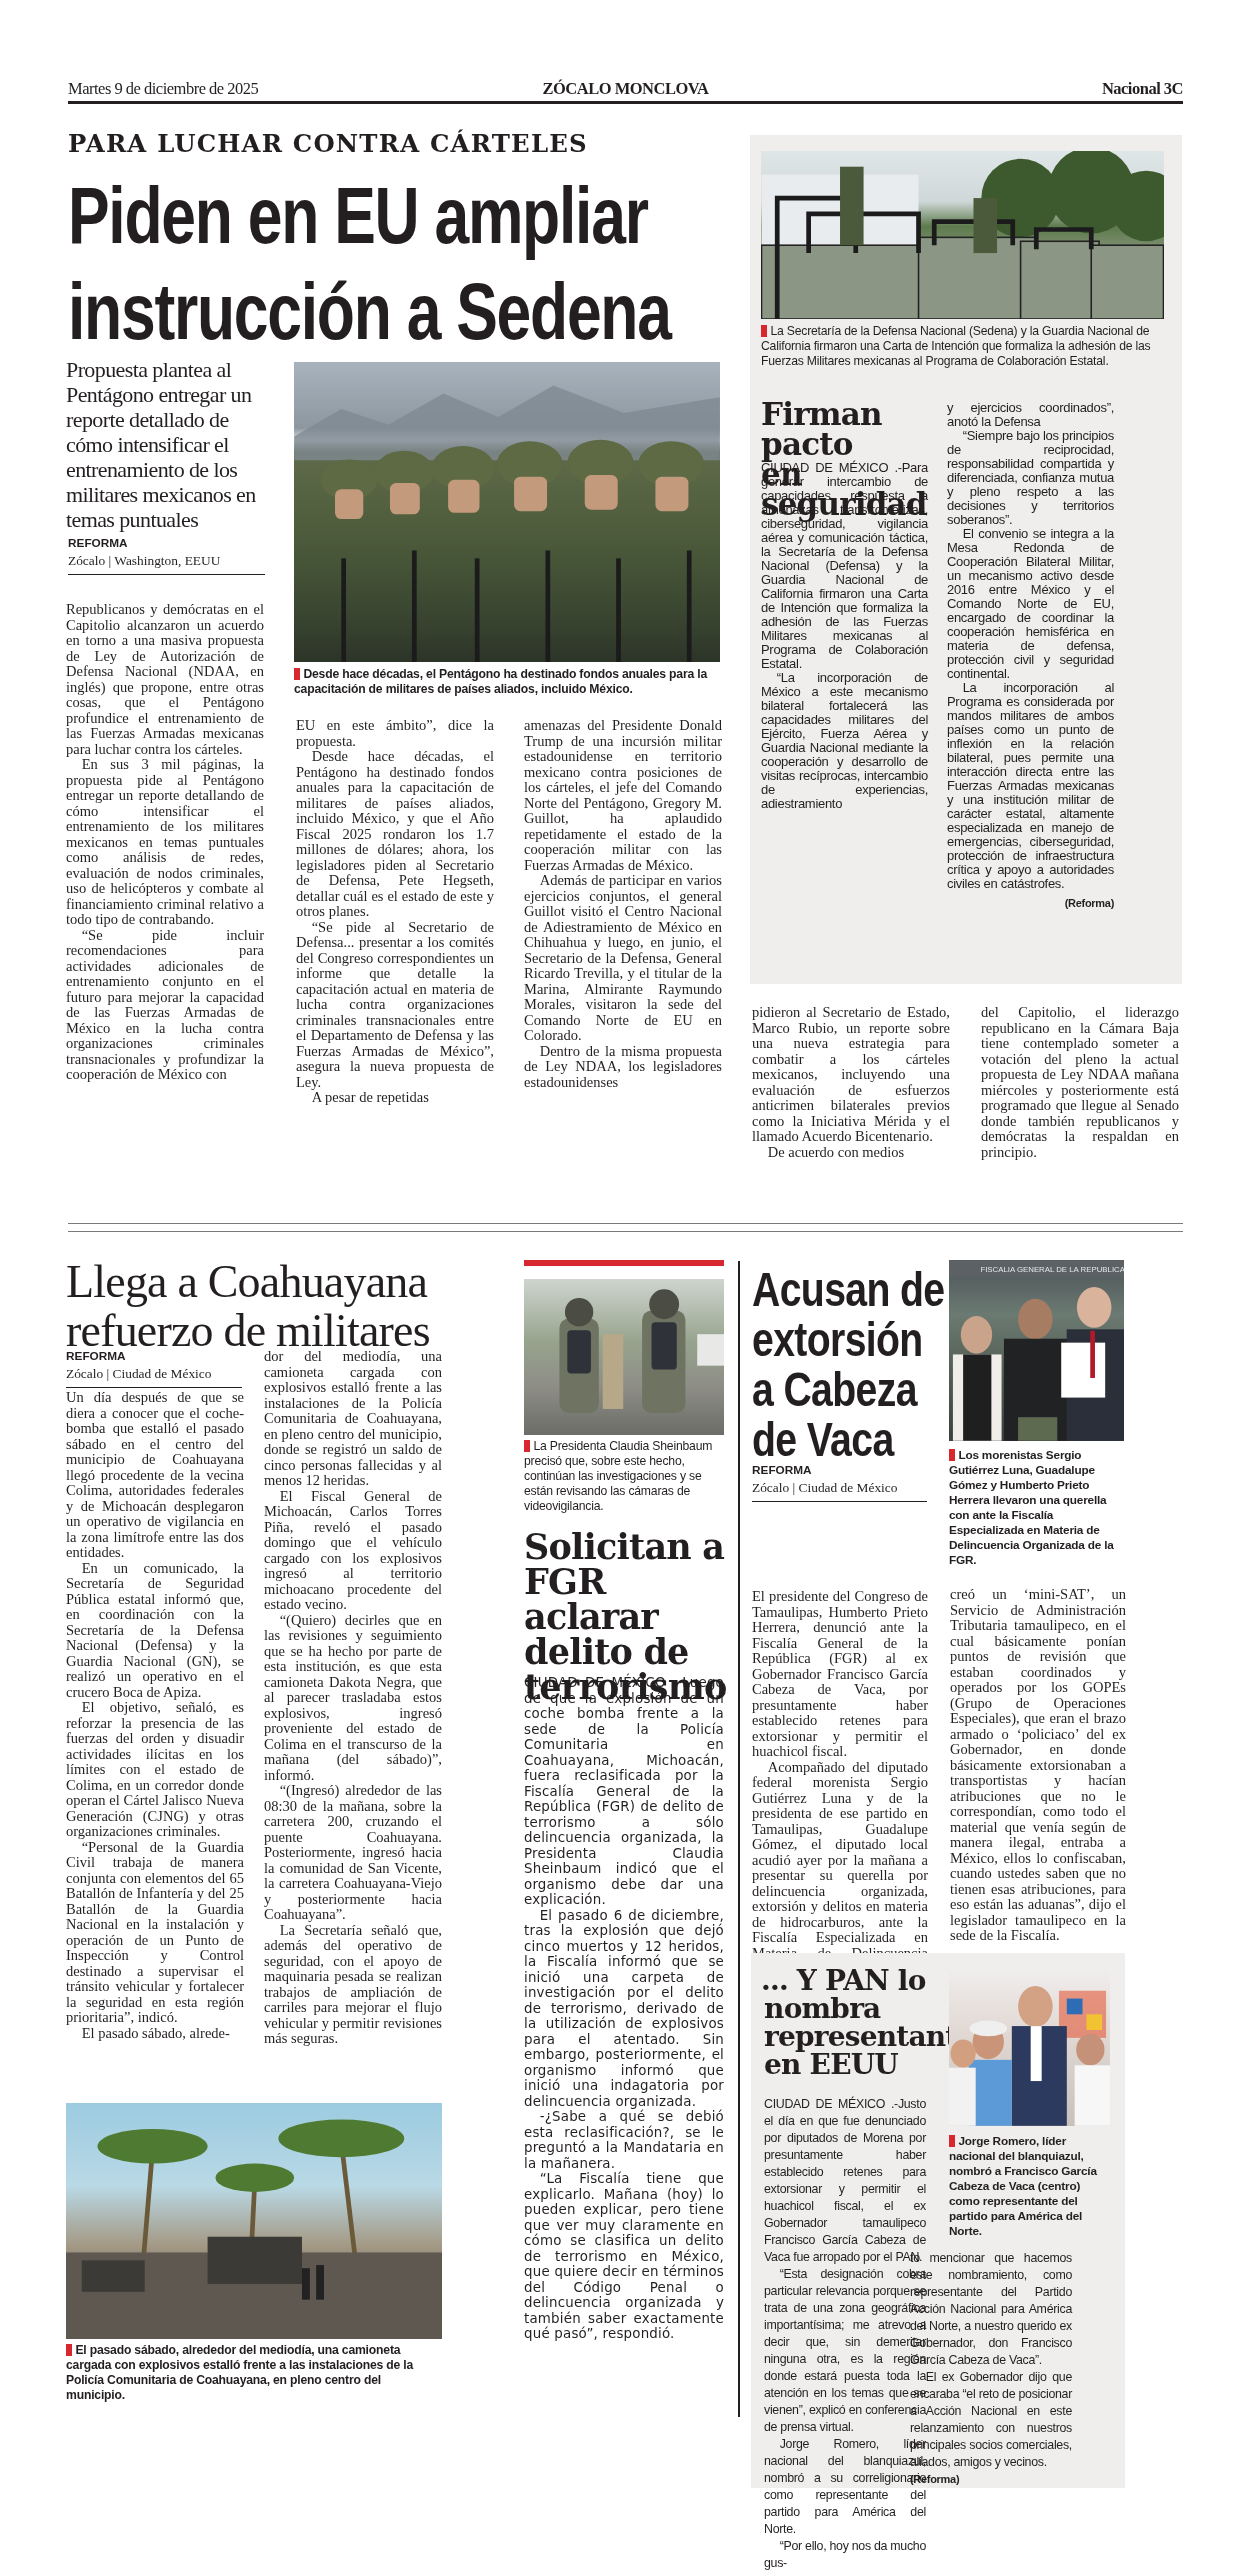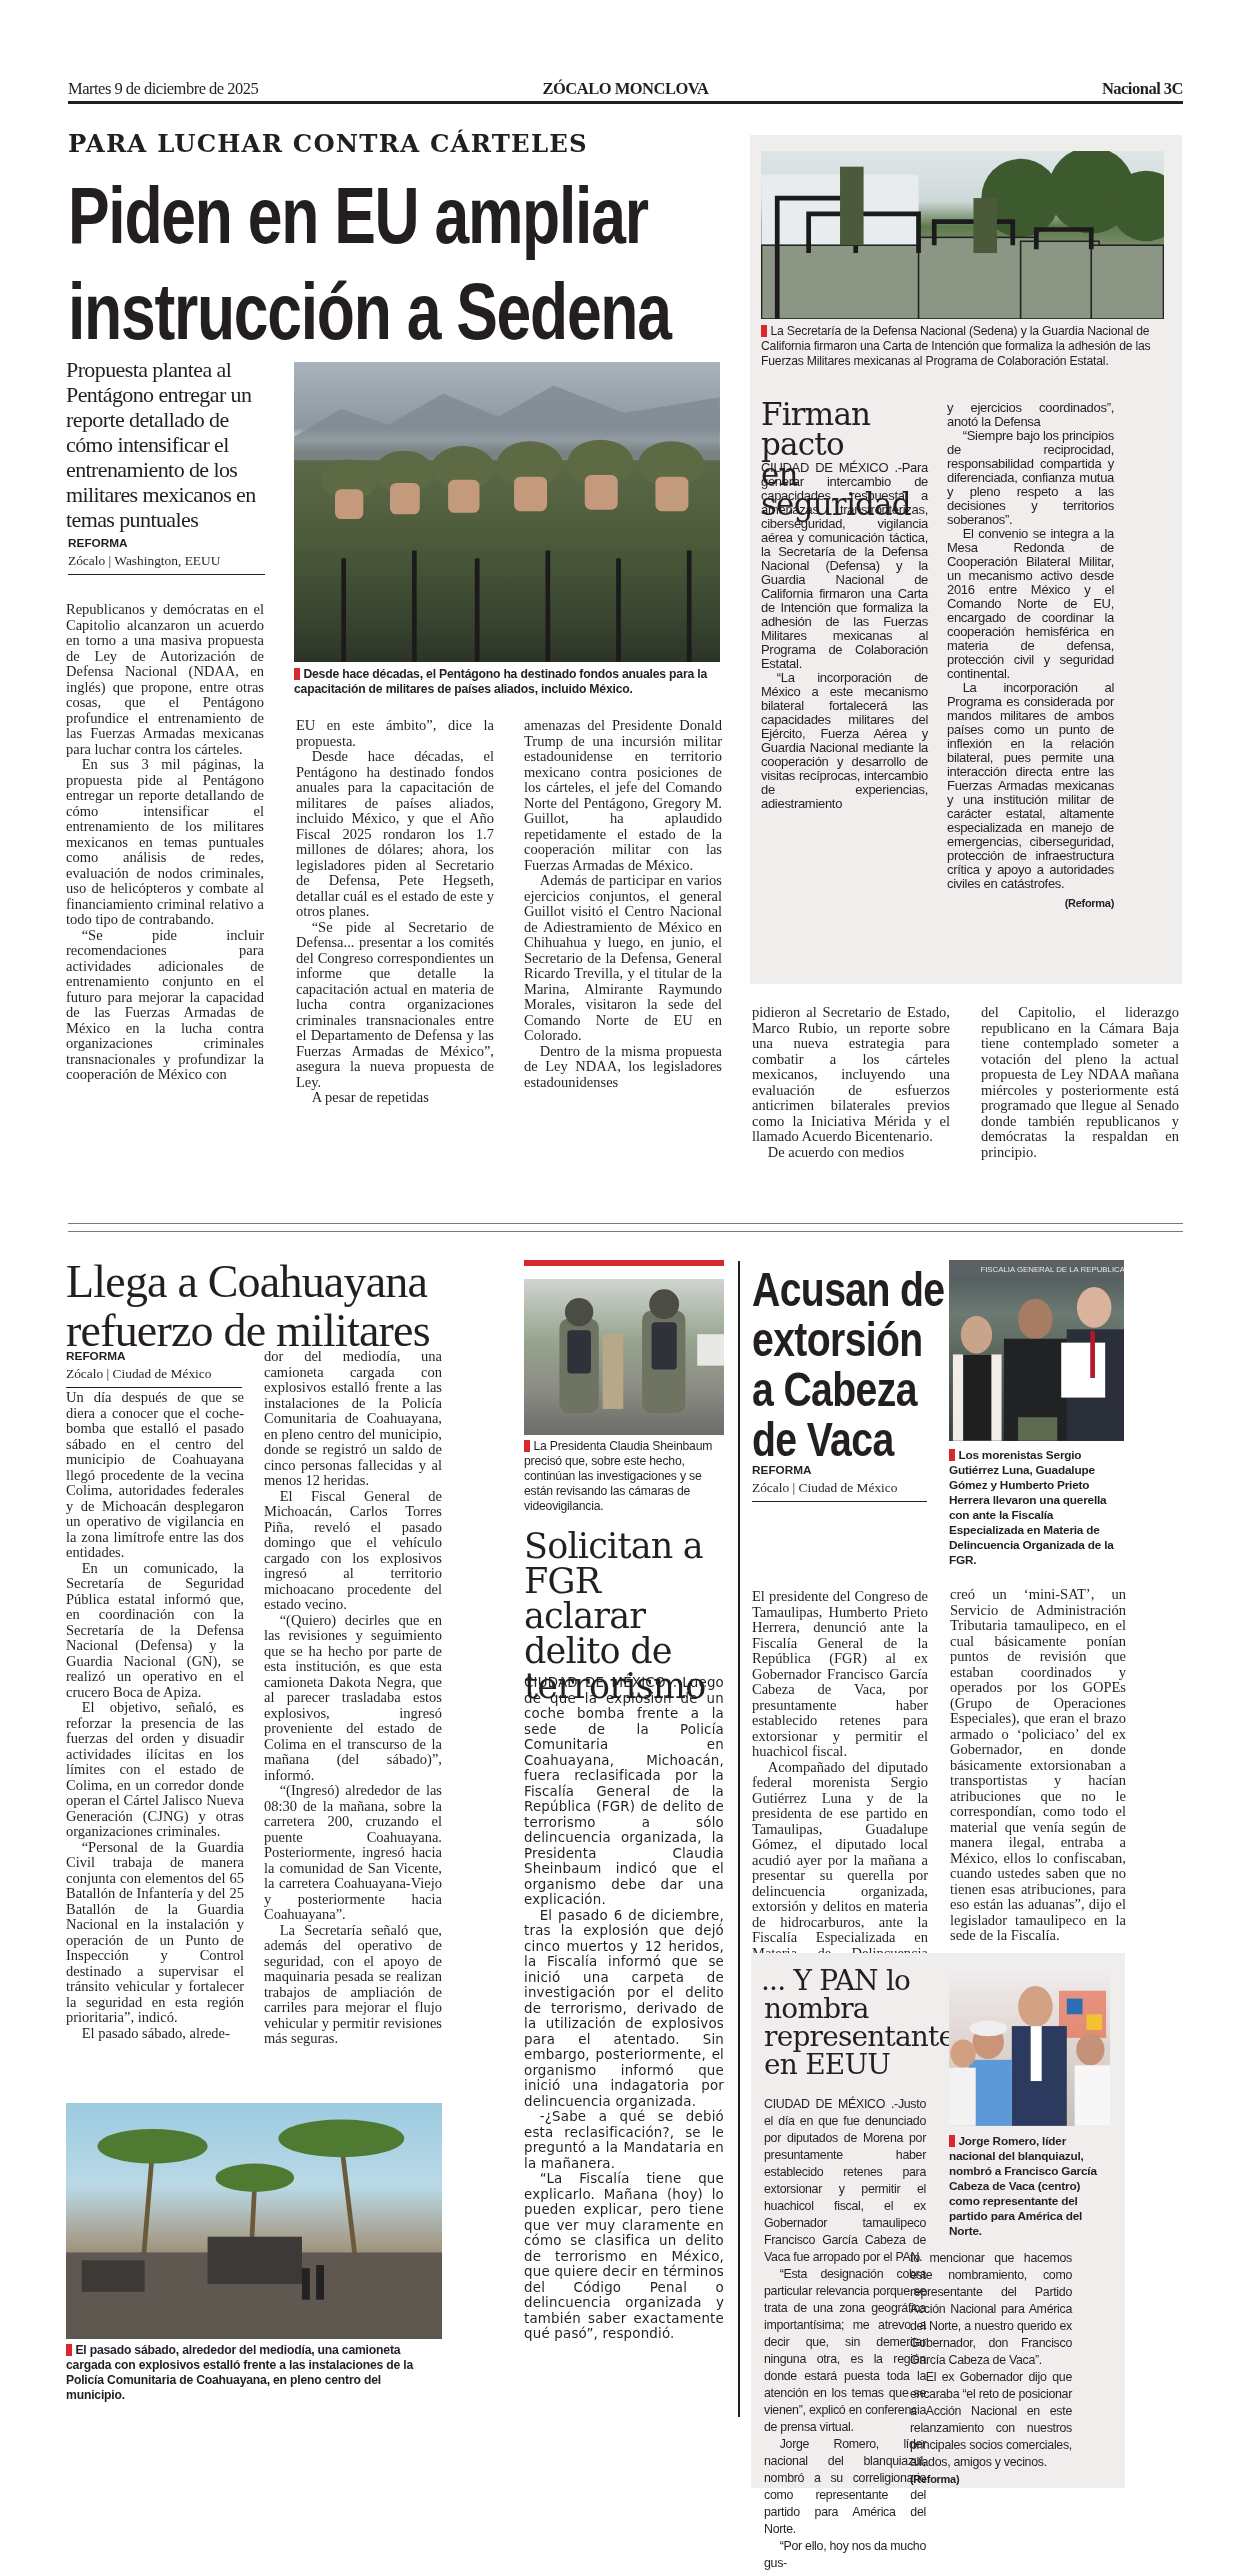--- a/index.html
+++ b/index.html
@@ -24,21 +24,21 @@
   .body p { text-indent: 15.7px; }
   .body p.first { text-indent: 0; }
   .col { position: absolute; }
 
   .photo { position: absolute; overflow: hidden; }
   .caption { position: absolute; font-family: "Liberation Sans", sans-serif; font-weight: bold; font-size: 12.2px; line-height: 15px; letter-spacing: -0.2px; }
   .caption .mark { display: inline-block; width: 5.5px; height: 11.8px; background: #d7282f; margin-right: 3.9px; vertical-align: -1.6px; }
 
   
   .box { position: absolute; background: #efeeed; }
-  .box-head { font-family: "DejaVu Serif", serif; font-weight: normal; font-size: 31px; line-height: 30px; letter-spacing: -0.8px; }
+  .box-head { font-family: "DejaVu Serif", serif; font-weight: bold; font-size: 31px; line-height: 30px; letter-spacing: -0.8px; }
   .sans-body { font-family: "Liberation Sans", sans-serif; font-size: 13px; line-height: 14px; text-align: justify; letter-spacing: -0.3px; }
   .sans-body p { text-indent: 15.7px; }
   .sans-body p.first { text-indent: 0; }
   .credit { font-family: "Liberation Sans", sans-serif; font-weight: bold; font-size: 11px; text-align: right; }
 
   .rule2 { position: absolute; left: 68px; width: 1115px; height: 8.6px; border-top: 1.6px solid #7a7a7a; border-bottom: 1.6px solid #7a7a7a; }
 
   .head-serif { font-family: "Liberation Serif", serif; font-size: 46px; line-height: 49px; letter-spacing: -0.8px; }
   .head-cond { font-family: "Liberation Sans", sans-serif; font-weight: bold; font-size: 49px; line-height: 50px; transform: scaleX(0.8); transform-origin: left top; letter-spacing: -0.8px; white-space: nowrap; }
   .vrule { position: absolute; width: 1.6px; background: #231f20; }

